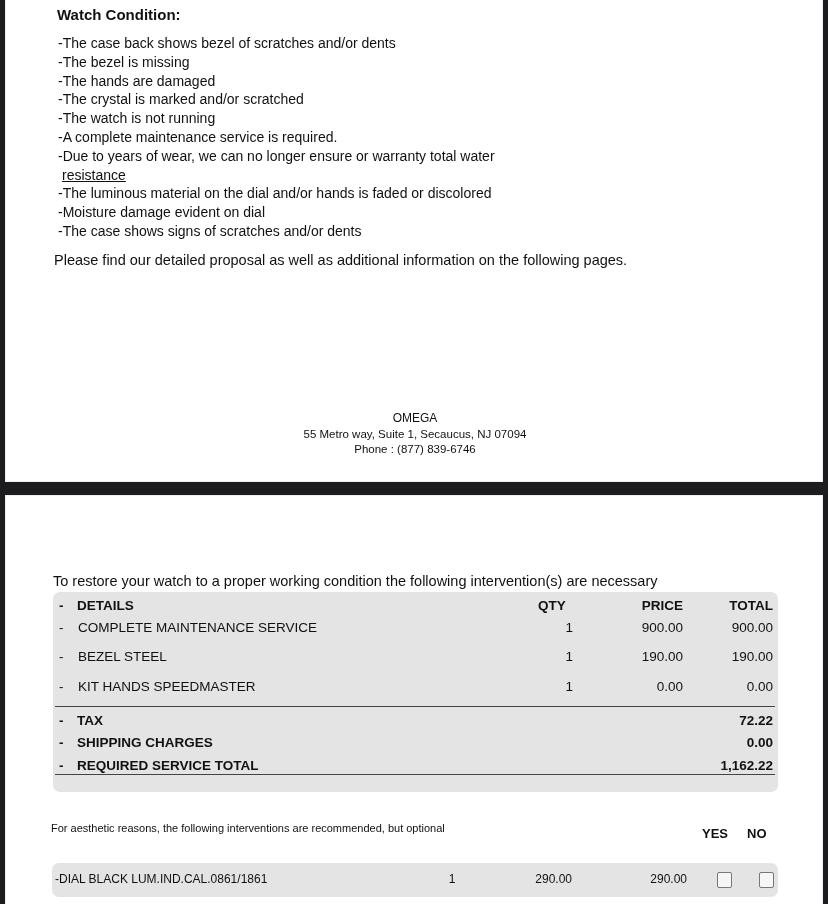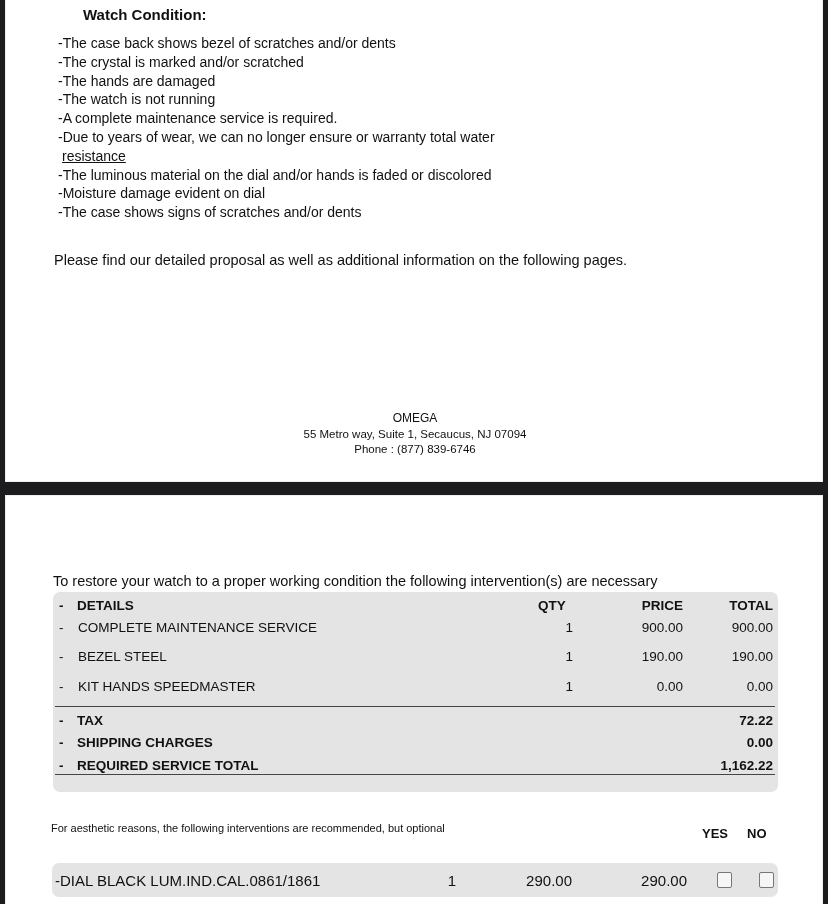--- a/index.html
+++ b/index.html
@@ -15,21 +15,21 @@
       background: #ffffff;
       border: 1px solid #eeeeee;
       box-sizing: border-box;
     }
     #page1 { top: -20px; height: 502px; }
     #page2 { top: 495px; height: 420px; }
 
     .abs { position: absolute; white-space: nowrap; }
 
     
-    .cond-title { left: 51px; top: 25px; font-weight: bold; font-size: 15px; margin-left: 26px; }
+    .cond-title { left: 51px; top: 25px; font-weight: bold; font-size: 15px; }
     .cond-list { left: 52px; top: 53px; font-size: 14px; line-height: 18.8px; }
     .cond-list div { white-space: nowrap; }
     .cond-list .indent { padding-left: 4px; text-decoration: underline; }
     .proposal { left: 48px; top: 271px; font-size: 14.5px; }
     .footer { left: 0; width: 818px; top: 430px; text-align: center; font-size: 11.5px; line-height: 15.5px; }
     .footer .brand { font-weight: normal; font-size: 12px; }
 
     
     .intro { left: 47px; top: 77px; font-size: 14.5px; }
     .req-box {
@@ -47,41 +47,42 @@
     .qty-h { left: 485px; }
     .hline { position: absolute; left: 2px; width: 720px; height: 1px; background: #444; }
 
     .opt-intro { left: 45px; top: 326px; font-size: 11px; }
     .yes-h { left: 696px; top: 330px; font-weight: bold; font-size: 13px; }
     .no-h { left: 741px; top: 330px; font-weight: bold; font-size: 13px; }
     .opt-box {
       position: absolute; left: 46px; top: 367px; width: 726px; height: 34px;
       background: #e4e4e4; border-radius: 7px;
     }
-    .opt-box span { position: absolute; top: 9px; font-size: 15px; white-space: nowrap; }
+    .opt-box span { position: absolute; top: 9px; font-size: 12px; white-space: nowrap; }
     .opt-desc { left: 3px; }
     .opt-qty { left: 390px; width: 20px; text-align: center; }
     .opt-price { left: 460px; width: 60px; text-align: right; }
     .opt-total { left: 575px; width: 60px; text-align: right; }
     .chk {
       position: absolute; top: 9px; width: 13px; height: 14px;
       border: 1px solid #777; border-radius: 2px; background: #f6f6f6;
     }
     .chk-yes { left: 665px; }
     .chk-no { left: 707px; }
   </style>
 </head>
 <body>
 
 <div class="page" id="page1">
   <div class="abs cond-title">Watch Condition:</div>
   <div class="abs cond-list">
     <div>-The case back shows bezel of scratches and/or dents</div>
+    <div>-The bezel is missing</div>
+    <div>-The hands are damaged</div>
     <div>-The crystal is marked and/or scratched</div>
-    <div>-The hands are damaged</div>
     <div>-The watch is not running</div>
     <div>-A complete maintenance service is required.</div>
     <div>-Due to years of wear, we can no longer ensure or warranty total water</div>
     <div class="indent">resistance</div>
     <div>-The luminous material on the dial and/or hands is faded or discolored</div>
     <div>-Moisture damage evident on dial</div>
     <div>-The case shows signs of scratches and/or dents</div>
   </div>
   <div class="abs proposal">Please find our detailed proposal as well as additional information on the following pages.</div>
   <div class="abs footer">

